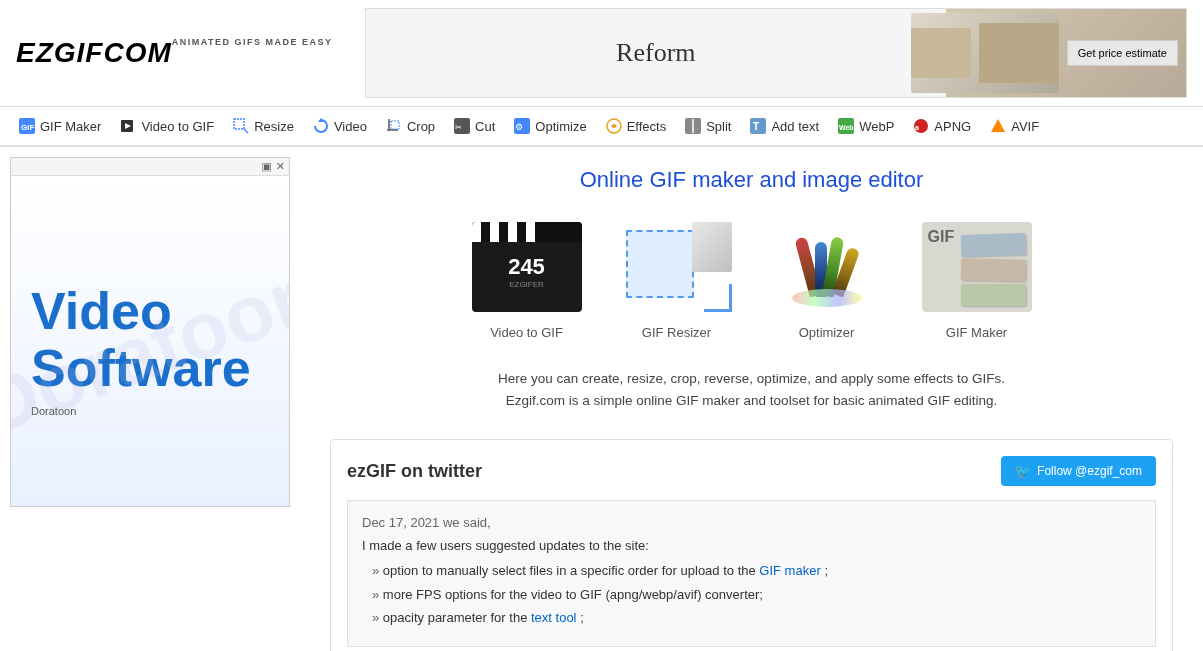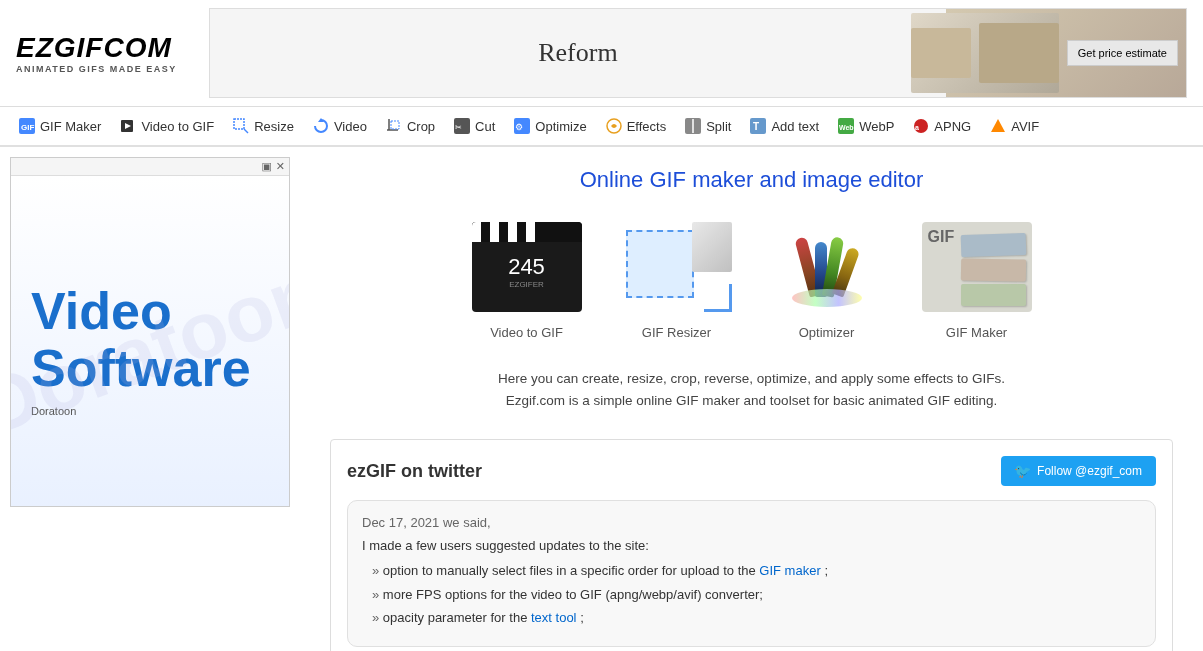--- a/index.html
+++ b/index.html
@@ -1,20 +1,20 @@
 <!DOCTYPE html>
 <html><head>
   <meta charset="utf-8">
   <style>
     * { margin: 0; padding: 0; box-sizing: border-box; }
     body { font-family: Arial, sans-serif; font-size: 14px; background: #fff; color: #333; }
 
     
     #header { display: flex; align-items: center; padding: 8px 16px; border-bottom: 1px solid #ddd; background: #fff; }
-    #logo-area { display: flex; flex-direction: column; }
+    #logo-area { display: flex; flex-direction: row; }
     #logo-text { font-size: 28px; font-weight: 900; color: #000; letter-spacing: 1px; font-style: italic; }
     #logo-sub { font-size: 9px; color: #555; letter-spacing: 1.5px; font-weight: bold; }
     #ad-banner { flex: 1; margin-left: 32px; height: 90px; background: #f5f5f5; border: 1px solid #ddd; display: flex; align-items: center; justify-content: center; overflow: hidden; }
     #ad-banner-inner { display: flex; align-items: center; width: 100%; height: 100%; }
     #ad-text-side { flex: 1; display: flex; align-items: center; justify-content: center; font-size: 26px; font-weight: 300; color: #333; font-family: Georgia, serif; }
     #ad-img-side { width: 240px; background: linear-gradient(135deg, #d4c9b0 0%, #b8a898 100%); height: 100%; display: flex; align-items: center; justify-content: flex-end; padding-right: 8px; }
     #ad-btn { background: #e8e8e8; border: 1px solid #ccc; padding: 6px 10px; font-size: 11px; cursor: pointer; white-space: nowrap; }
 
     
     #nav { background: #fff; border-bottom: 2px solid #e0e0e0; padding: 0 10px; display: flex; align-items: center; gap: 2px; flex-wrap: wrap; }
@@ -41,21 +41,21 @@
     .feature-icon-box { width: 120px; height: 100px; display: flex; align-items: center; justify-content: center; }
 
     
     #description { text-align: center; color: #444; line-height: 1.6; margin-bottom: 28px; font-size: 13.5px; }
 
     
     #twitter-section { border: 1px solid #ddd; border-radius: 4px; padding: 16px; }
     #twitter-header { display: flex; align-items: center; justify-content: space-between; margin-bottom: 14px; }
     #twitter-title { font-size: 18px; color: #333; }
     #follow-btn { background: #1da1f2; color: #fff; border: none; border-radius: 4px; padding: 7px 14px; font-size: 12px; cursor: pointer; display: flex; align-items: center; gap: 5px; }
-    #tweet-box { background: #f8f8f8; border: 1px solid #e0e0e0; border-radius: 10px; padding: 14px; }
+    #tweet-box { background: #f8f8f8; border: 1px solid #e0e0e0; border-radius: 1px; padding: 14px; }
     #tweet-date { color: #666; font-size: 13px; margin-bottom: 8px; }
     #tweet-intro { color: #333; font-size: 13px; margin-bottom: 8px; }
     #tweet-list { list-style: none; padding-left: 10px; }
     #tweet-list li { font-size: 13px; color: #333; margin-bottom: 4px; line-height: 1.5; }
     #tweet-list li::before { content: "» "; color: #666; }
     .tweet-link { color: #0066cc; text-decoration: none; }
   </style>
 </head>
 <body>
 
@@ -231,21 +231,21 @@
                 <div style="width:9px;background:#fff;"></div>
                   <div style="width:9px;background:#111;"></div>
                 <div style="width:9px;background:#fff;"></div>
                   <div style="width:9px;background:#111;"></div>
                 <div style="width:9px;background:#fff;"></div>
                   <div style="width:9px;background:#111;"></div>
                 <div style="width:9px;background:#fff;"></div>
                   <div style="width:9px;background:#111;"></div>
               </div>
             </div>
-            <div style="color:#fff;font-size:22px;font-weight:normal;margin-top:8px;text-align:center;">245</div>
+            <div style="color:#fff;font-size:22px;font-weight:bold;margin-top:8px;text-align:center;">245</div>
             <div style="color:#888;font-size:8px;">EZGIFER</div>
           </div>
         </div>
         <span>Video to GIF</span>
       </a>
 
       <a class="feature-item" href="#">
         <div class="feature-icon-box">
           <div style="width:110px;height:90px;position:relative;">
             <div style="position:absolute;top:8px;left:4px;width:68px;height:68px;border:2px dashed #5599ee;background:#deeeff;"></div>

